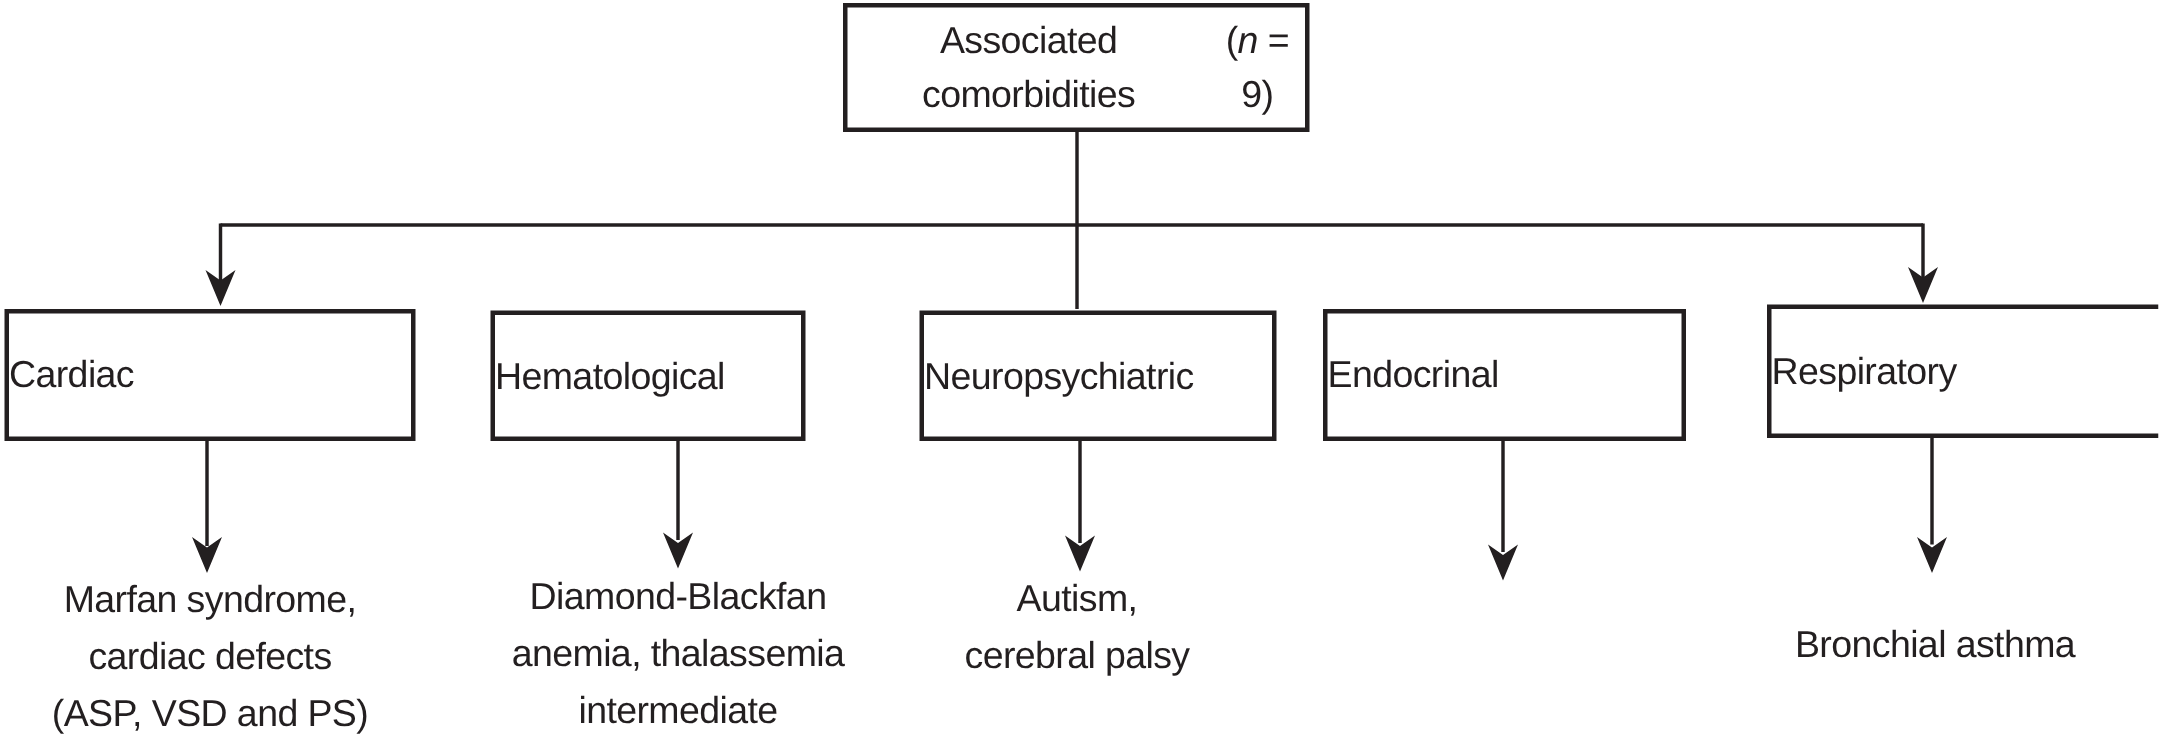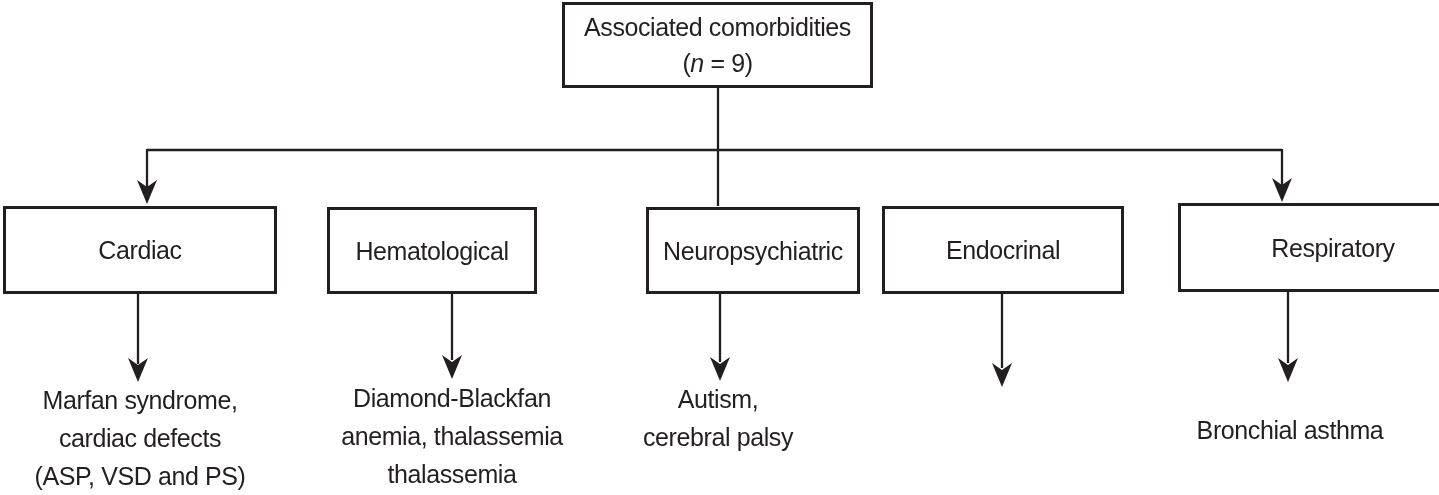--- a/index.html
+++ b/index.html
@@ -33,38 +33,38 @@
   .connectors polygon.head {
     fill: var(--ink);
     stroke: none;
   }
 
   .box {
     position: absolute;
     background: var(--paper);
     border: 3px solid var(--ink);
     display: flex;
-    flex-direction: column;
+    flex-direction: row;
     align-items: center;
-    justify-content: center;
+    justify-content: space-between;
     text-align: center;
     font-size: 25px;
     letter-spacing: -0.4px;
     line-height: 36px;
     color: var(--ink);
   }
 
   .box.root {
     left: 562px; top: 2px;
     width: 311px; height: 86px;
   }
 
   .box.cat-cardiac        { left: 3px;    top: 206px; width: 274px; height: 88px; }
   .box.cat-hematological  { left: 327px;  top: 207px; width: 210px; height: 87px; }
-  .box.cat-neuro          { left: 613px;  top: 207px; width: 214px; height: 87px; margin-left: 33px; }
+  .box.cat-neuro          { left: 613px;  top: 207px; width: 238px; height: 87px; }
   .box.cat-endocrinal     { left: 882px;  top: 206px; width: 242px; height: 88px; }
   .box.cat-respiratory    { left: 1178px; top: 203px; width: 310px; height: 89px; }
 
   .detail {
     position: absolute;
     transform: translateX(-50%);
     text-align: center;
     font-size: 25px;
     letter-spacing: -0.4px;
     line-height: 38px;
@@ -134,21 +134,21 @@
   </div>
 
   <div class="detail d-cardiac">
     <span>Marfan syndrome,</span>
     <span>cardiac defects</span>
     <span>(ASP, VSD and PS)</span>
   </div>
   <div class="detail d-hematological">
     <span>Diamond-Blackfan</span>
     <span>anemia, thalassemia</span>
-    <span>thalassemia</span>
+    <span>intermediate</span>
   </div>
   <div class="detail d-neuro">
     <span>Autism,</span>
     <span>cerebral palsy</span>
   </div>
   <div class="detail d-respiratory">
     <span>Bronchial asthma</span>
   </div>
 
 </div>

